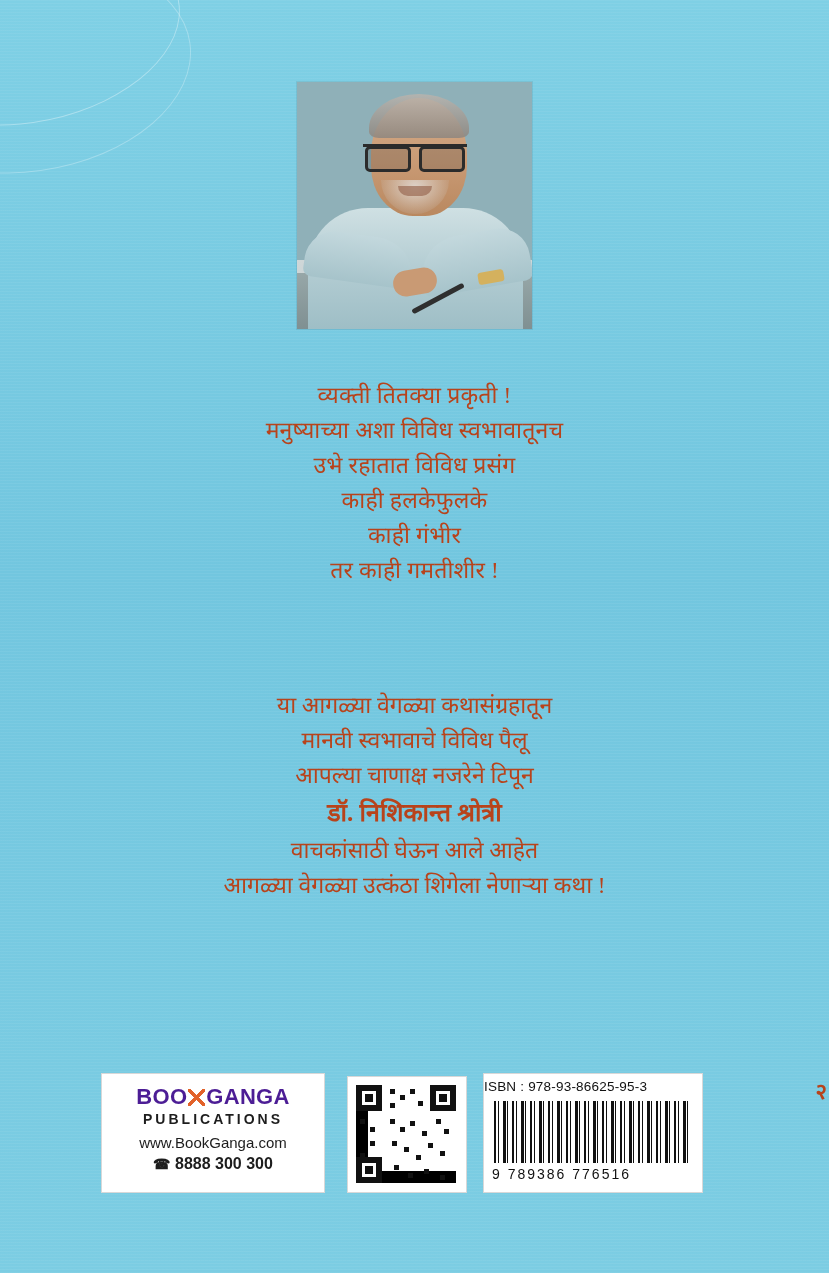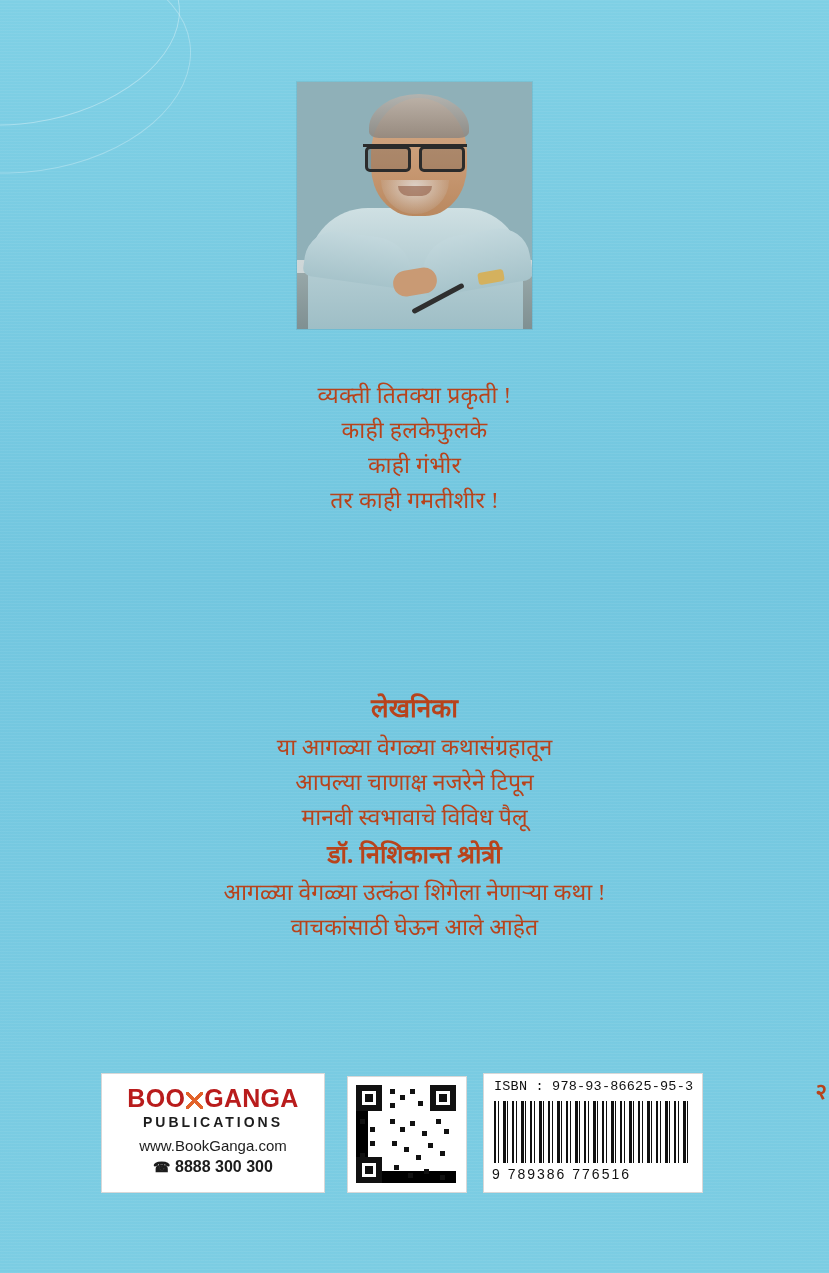--- a/index.html
+++ b/index.html
@@ -255,23 +255,23 @@
   
   .pub {
     left: 101px;
     top: 0;
     width: 222px;
     height: 118px;
     text-align: center;
   }
   .pub .logo {
     margin-top: 10px;
-    font-size: 25px;
-    font-weight: bold;
-    color: #b91c1c;
+    font-size: 22px;
+    font-weight: bold;
+    color: #4c1d95;
     letter-spacing: .3px;
     font-family: "Liberation Sans", sans-serif;
   }
   .pub .logo .mark {
     display: inline-block;
     width: 17px;
     height: 17px;
     margin: 0 1px -2px 1px;
     background:
       linear-gradient(45deg, transparent 44%, #e2622a 44%, #e2622a 56%, transparent 56%),
@@ -323,25 +323,25 @@
 
   
   .isbnbox {
     left: 483px;
     top: 0;
     width: 218px;
     height: 118px;
   }
   .isbn-text {
     position: absolute;
-    left: 10px;
+    left: 0;
     top: 5px;
     font-size: 13.5px;
     color: #111;
-    font-family: Liberation Mono, monospace;
+    font-family: Liberation Sans, sans-serif;
     letter-spacing: .2px;
   }
   .barcode {
     position: absolute;
     left: 10px;
     top: 27px;
     width: 196px;
     height: 62px;
     background-image: repeating-linear-gradient(90deg,
       #111 0 2px, #fff 2px 4px, #111 4px 5px, #fff 5px 9px,
@@ -417,33 +417,34 @@
       <div class="ph-beard"></div>
       <div class="ph-mouth"></div>
       <div class="ph-hand"></div>
       <div class="ph-pen"></div>
       <div class="ph-watch"></div>
     </div>
   </div>
 
   <div class="verse">
     <div class="line">व्यक्ती तितक्या प्रकृती !</div>
+    <div class="line">मनुष्याच्या अशा विविध स्वभावातूनच</div>
+    <div class="line">उभे रहातात विविध प्रसंग</div>
     <div class="line">काही हलकेफुलके</div>
     <div class="line">काही गंभीर</div>
     <div class="line">तर काही गमतीशीर !</div>
   </div>
 
   <div class="section2">
-    <div class="heading">लेखनिका</div>
     <div class="line">या आगळ्या वेगळ्या कथासंग्रहातून</div>
+    <div class="line">मानवी स्वभावाचे विविध पैलू</div>
     <div class="line">आपल्या चाणाक्ष नजरेने टिपून</div>
-    <div class="line">मानवी स्वभावाचे विविध पैलू</div>
     <div class="line bold">डॉ. निशिकान्त श्रोत्री</div>
+    <div class="line">वाचकांसाठी घेऊन आले आहेत</div>
     <div class="line">आगळ्या वेगळ्या उत्कंठा शिगेला नेणाऱ्या कथा !</div>
-    <div class="line">वाचकांसाठी घेऊन आले आहेत</div>
   </div>
 
   <div class="footer">
 
     <div class="panel pub">
       <div class="logo">
         <span>BOO</span><span class="mark"></span><span>GANGA</span>
       </div>
       <div class="sub">PUBLICATIONS</div>
       <div class="site">www.BookGanga.com</div>

